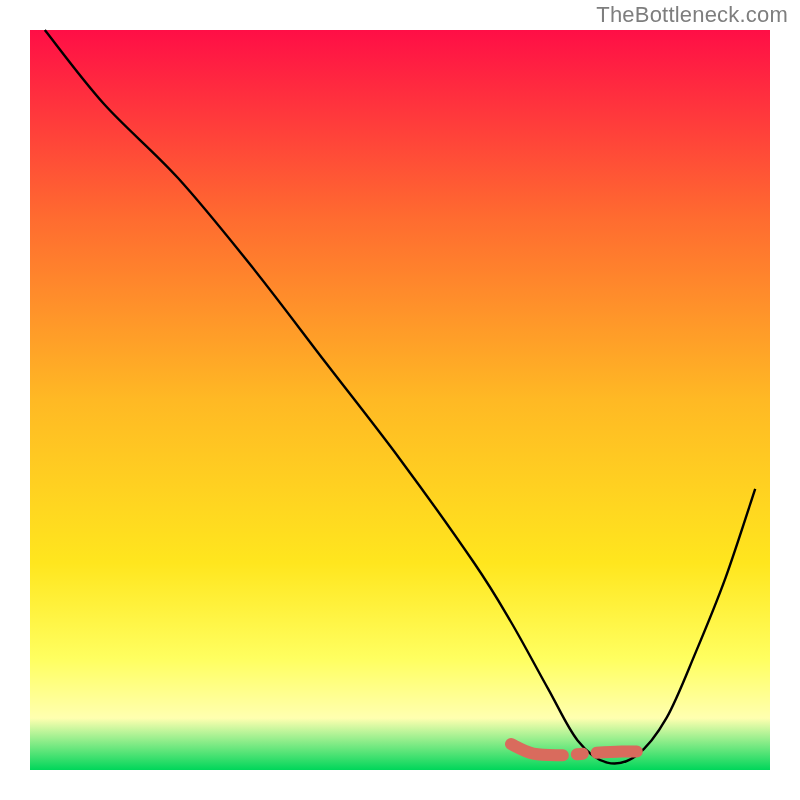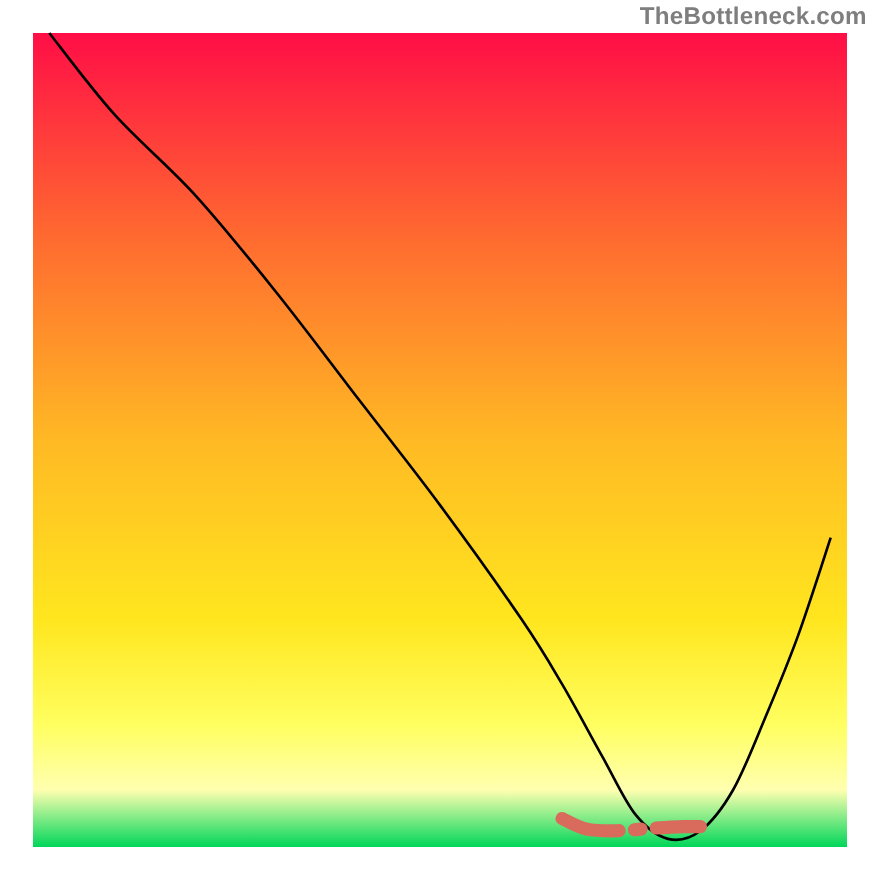--- a/index.html
+++ b/index.html
@@ -13,21 +13,21 @@
   .wrap {
     position: relative;
     width: 800px;
     height: 800px;
   }
   .watermark {
     position: absolute;
     top: 2px;
     right: 12px;
     font-size: 22px;
-    font-weight: 700;
+    font-weight: 400;
     color: #7e7e7e;
     letter-spacing: 0.2px;
   }
   svg {
     position: absolute;
     left: 0;
     top: 0;
   }
 </style>
 </head>

